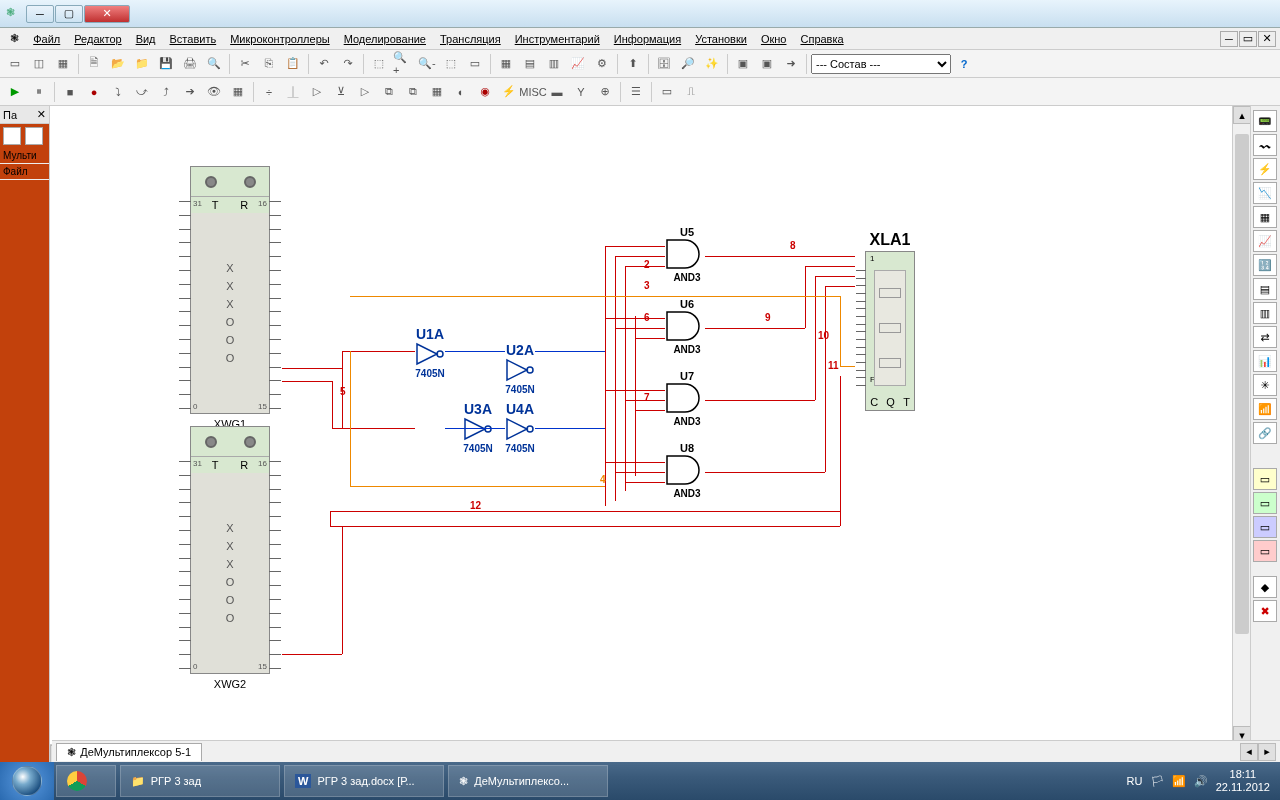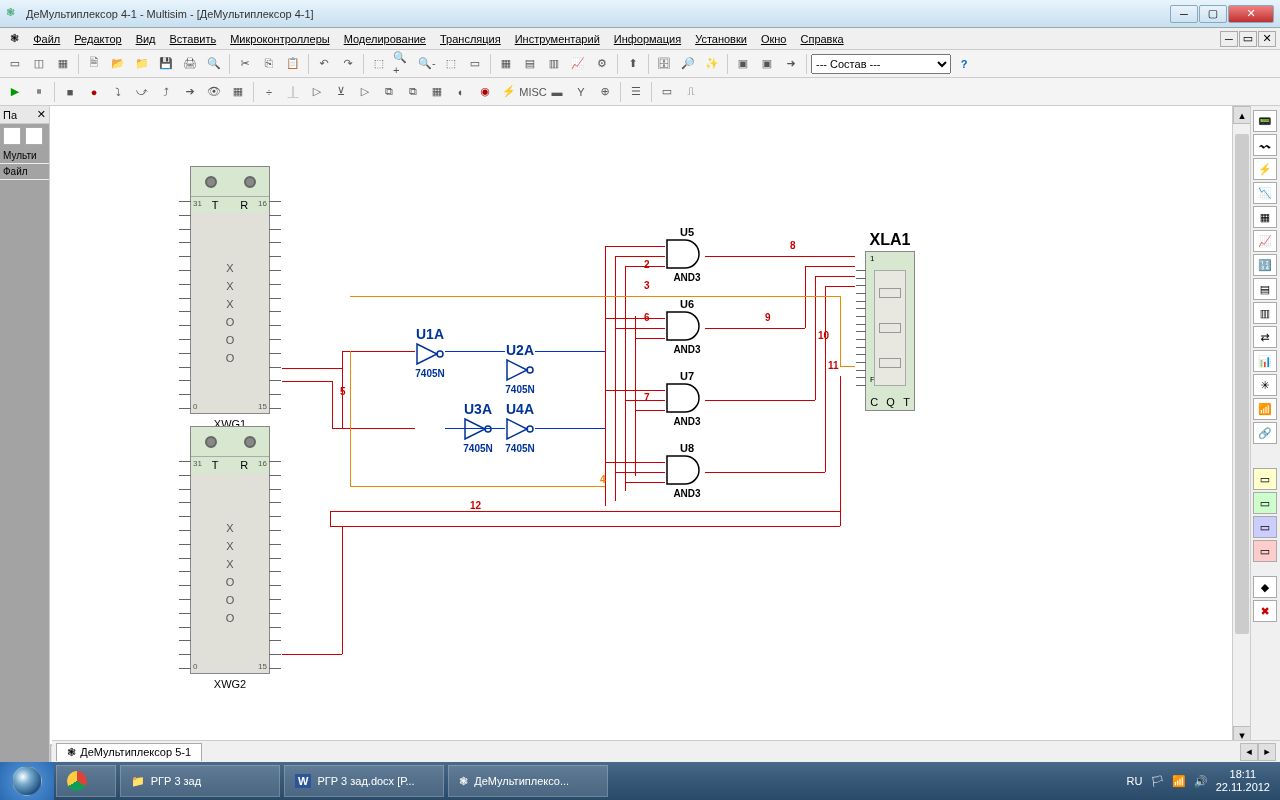--- a/index.html
+++ b/index.html
@@ -17,21 +17,21 @@
 .menubar > span u { text-decoration: underline; }
 .mdi-controls { margin-left: auto; display: flex; gap: 1px; }
 .mdi-btn { width: 18px; height: 16px; border: 1px solid #aaa; background: #eee; display:flex;align-items:center;justify-content:center;cursor:pointer; }
 
 .toolbar { height: 28px; background: #f4f4f4; border-bottom: 1px solid #ccc; display: flex; align-items: center; padding: 0 4px; gap: 2px; }
 .tb-btn { width: 22px; height: 22px; display: flex; align-items: center; justify-content: center; border: 1px solid transparent; cursor: pointer; color: #555; }
 .tb-sep { width: 1px; height: 20px; background: #ccc; margin: 0 2px; }
 .tb-select { height: 20px; width: 140px; font-size: 11px; }
 
 .content { position: absolute; top: 106px; left: 0; right: 0; bottom: 38px; display: flex; }
-.leftpanel { width: 50px; background: #a3a3a3; border-right: 1px solid #ccc; }
+.leftpanel { width: 50px; background: #c2410c; border-right: 1px solid #ccc; }
 .leftpanel .hdr { height: 18px; background: #e8e8e8; border-bottom: 1px solid #ccc; display:flex; align-items:center; padding:0 3px; font-size:10px;}
 .leftpanel .item { padding: 2px 3px; font-size: 10px; border-bottom:1px solid #eee; }
 .lp-icons { display:flex; gap:4px; padding:3px; }
 .lp-icon { width:18px;height:18px;border:1px solid #aaa;background:#fff; }
 
 .canvas-wrap { flex: 1; position: relative; background: #fff; overflow: hidden; }
 .canvas { position: absolute; inset: 0 18px 18px 0; background: #fff; }
 .hscroll { position: absolute; bottom: 0; left: 0; right: 18px; height: 18px; background: #f0f0f0; border-top:1px solid #ccc; display:flex; }
 .vscroll { position: absolute; right: 0; top: 0; bottom: 18px; width: 18px; background: #f0f0f0; border-left:1px solid #ccc; }
 .scroll-thumb-h { position:absolute; left:90px; width:500px; height:14px; top:2px; background:#ccc; border-radius:2px; }
@@ -83,21 +83,20 @@
 .wire.orange { background:#ee8800; }
 .wire.blue { background:#0033cc; }
 .netlabel { position:absolute; color:#cc0000; font-size:10px; font-weight:bold; }
 .netlabel.orange { color:#ee8800; }
 </style>
 </head>
 <body>
 
 <div class="titlebar">
   <span class="icon">❃</span>
-  <span class="title">ДеМультиплексор 4-1 - Multisim - [ДеМультиплексор 4-1]</span>
   <div class="winbtns">
     <div class="winbtn">─</div>
     <div class="winbtn">▢</div>
     <div class="winbtn close">✕</div>
   </div>
 </div>
 
 <div class="menubar">
   <span class="icon">❃</span>
   <span><u>Файл</u></span>

